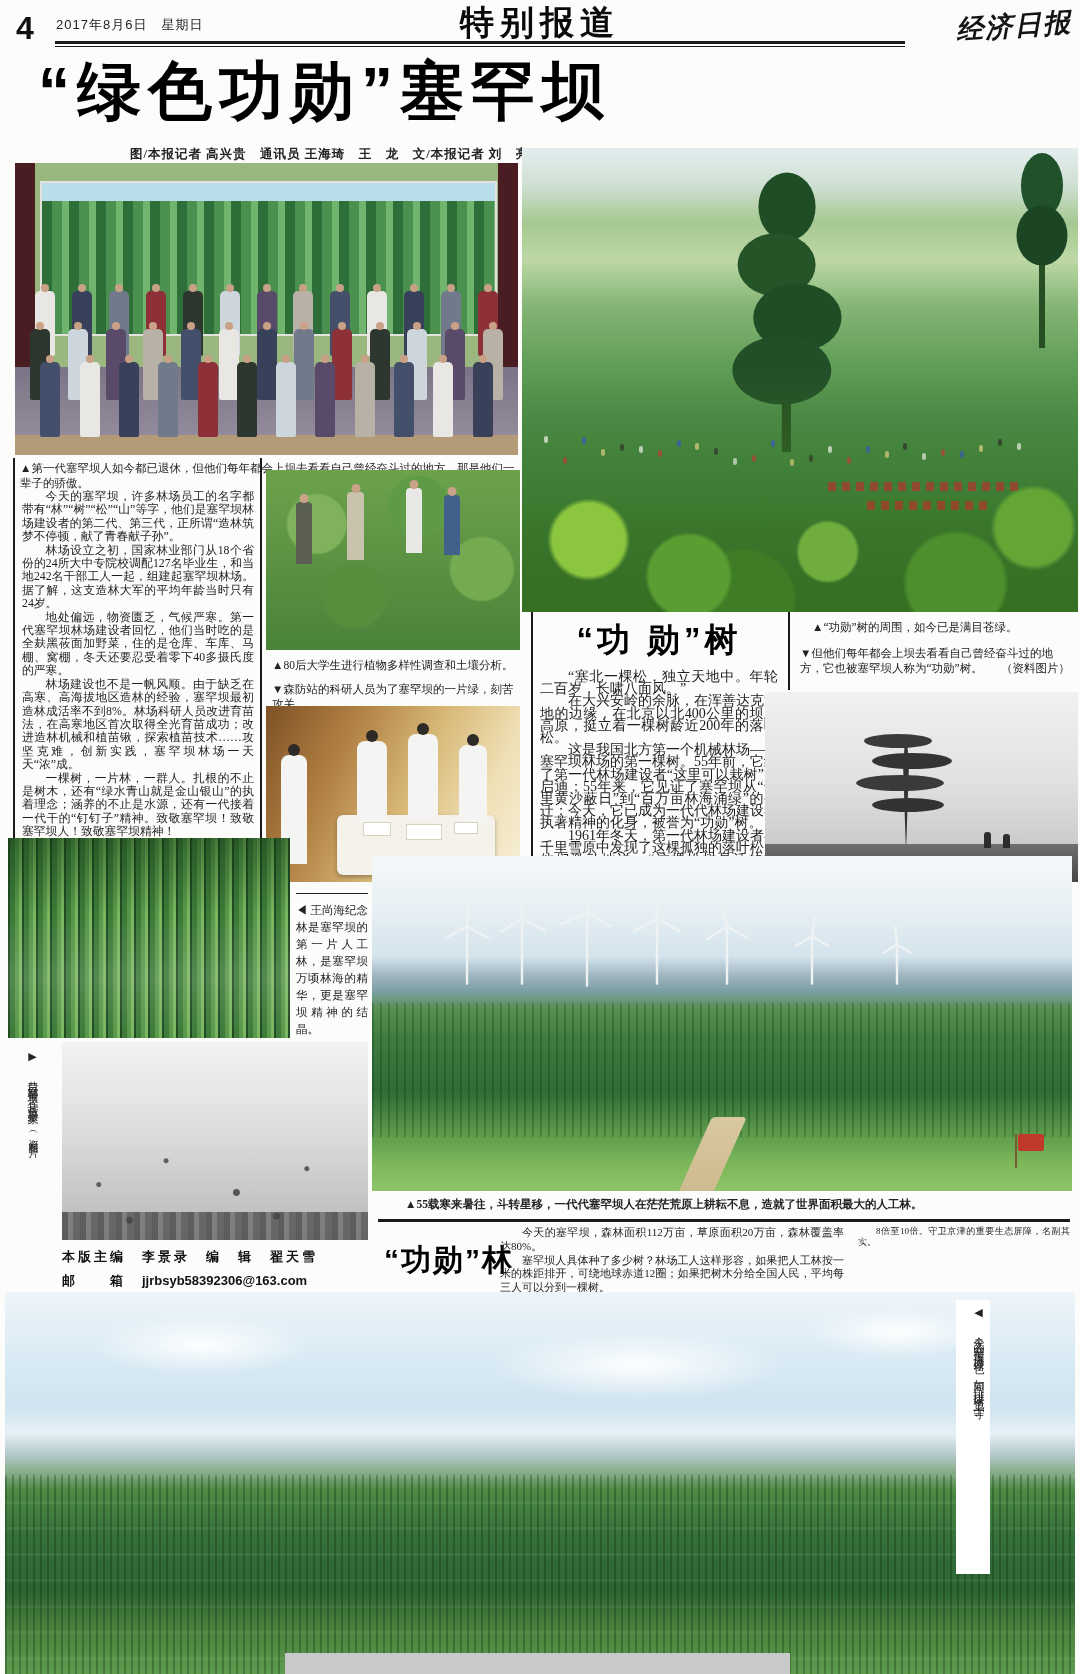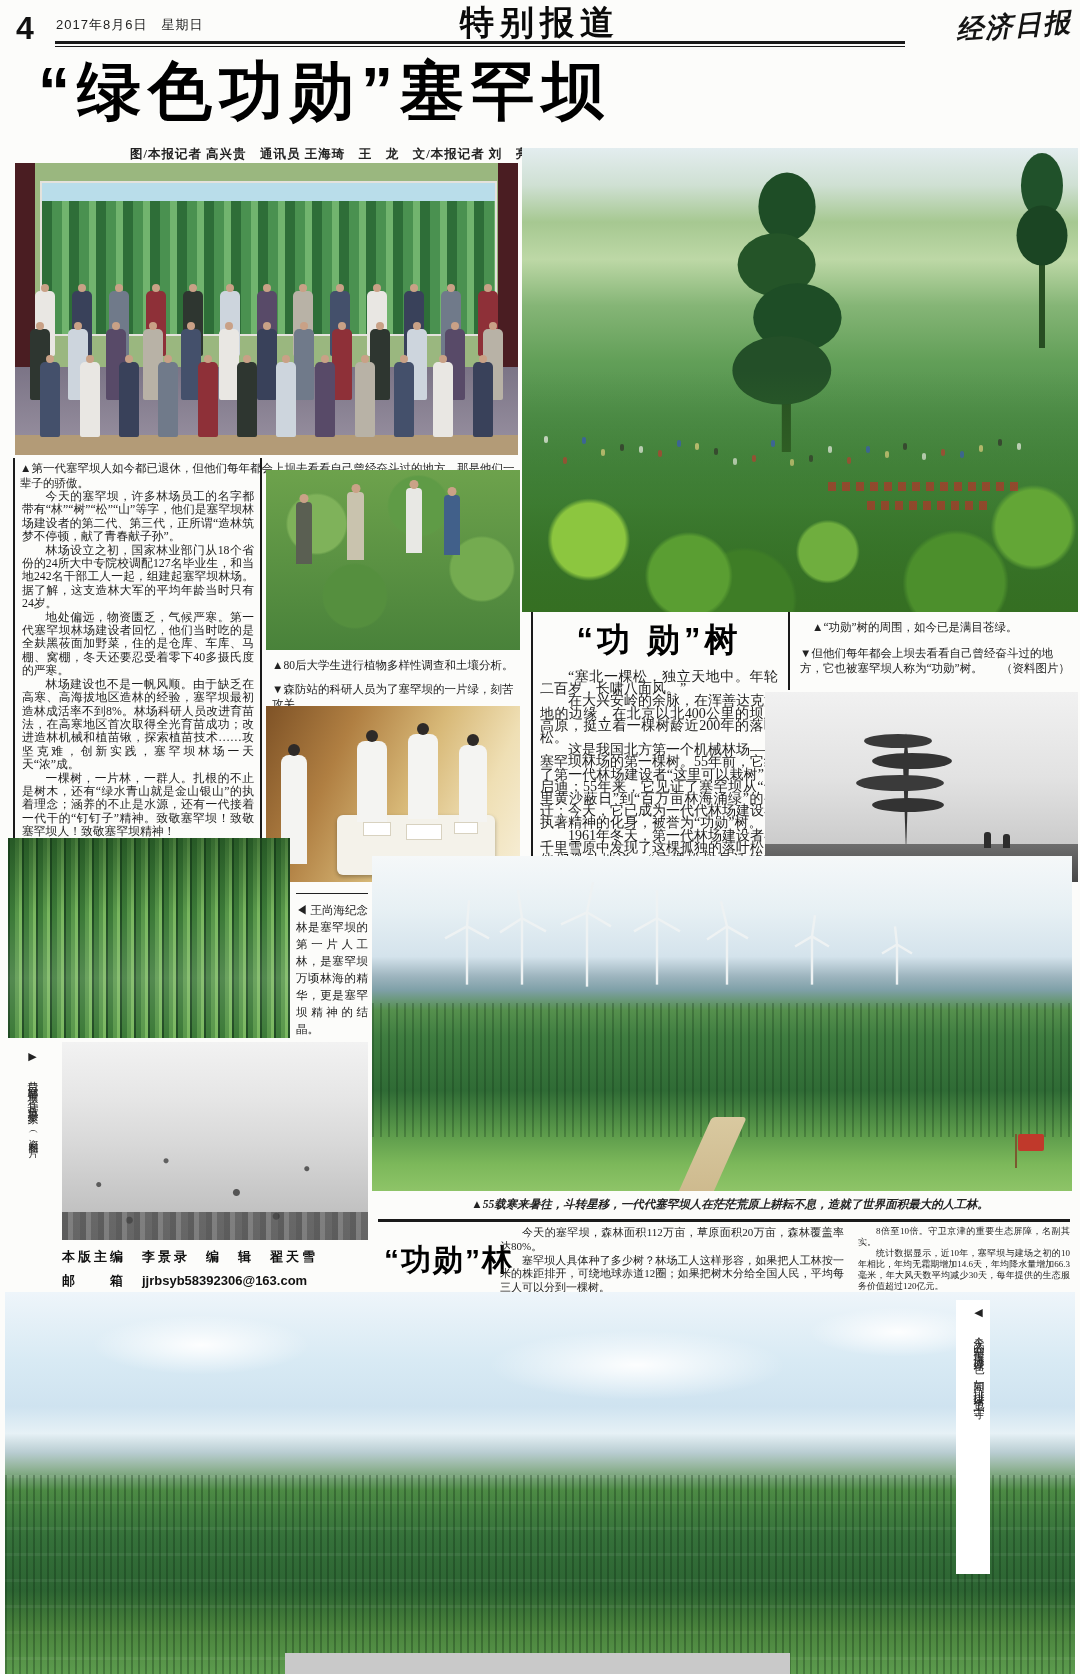--- a/index.html
+++ b/index.html
@@ -320,33 +320,32 @@
     <div class="path"></div>
     <div class="flag" style="right:4%;bottom:12%;"></div>
   </div>
 
   <div class="abs vcap" style="left:24px;top:1050px;height:200px;">
     <span>▶ 昔日塞罕坝是一片荒凉景象。</span>
     <span style="font-size:10px;">（资料图片）</span>
   </div>
   <div class="abs ph ph-bwland" style="left:62px;top:1042px;width:306px;height:198px;"></div>
 
-  <div class="abs cap caption-strong" style="left:392px;top:1197px;width:676px;text-align:center;font-style:italic;">▲55载寒来暑往，斗转星移，一代代塞罕坝人在茫茫荒原上耕耘不息，造就了世界面积最大的人工林。</div>
+  <div class="abs cap caption-strong" style="left:405px;top:1197px;width:676px;">▲55载寒来暑往，斗转星移，一代代塞罕坝人在茫茫荒原上耕耘不息，造就了世界面积最大的人工林。</div>
   <div class="abs" style="left:378px;top:1219px;width:692px;height:2.5px;background:#1a1a1a;"></div>
 
   <section class="abs art" id="art-lin" style="left:372px;top:1224px;width:700px;height:68px;overflow:hidden;">
     <h2 class="abs" style="left:12px;top:16px;margin:0;">“功勋”林</h2>
     <div class="colA abs" style="left:128px;top:2px;width:344px;">
       <p>今天的塞罕坝，森林面积112万亩，草原面积20万亩，森林覆盖率达80%。</p>
       <p>塞罕坝人具体种了多少树？林场工人这样形容，如果把人工林按一米的株距排开，可绕地球赤道12圈；如果把树木分给全国人民，平均每三人可以分到一棵树。</p>
 
     </div>
     <div class="colB abs" style="left:486px;top:2px;width:212px;">
       <p>8倍至10倍。守卫京津的重要生态屏障，名副其实。</p>
-      <p>统计数据显示，近10年，塞罕坝与建场之初的10年相比，年均无霜期增加14.6天，年均降水量增加66.3毫米，年大风天数平均减少30天，每年提供的生态服务价值超过120亿元。</p>
 
     </div>
   </section>
 
   <div class="abs editor" style="left:62px;top:1248px;text-align:center;">本版主编　李景录　编　辑　翟天雪</div>
   <div class="abs editor" style="left:62px;top:1272px;">
     <span>邮　　箱</span>　<span style="font-family:'Liberation Sans',sans-serif;letter-spacing:0;">jjrbsyb58392306@163.com</span>
   </div>
 
   <div class="abs ph ph-pano" style="left:5px;top:1292px;width:1070px;height:382px;">

